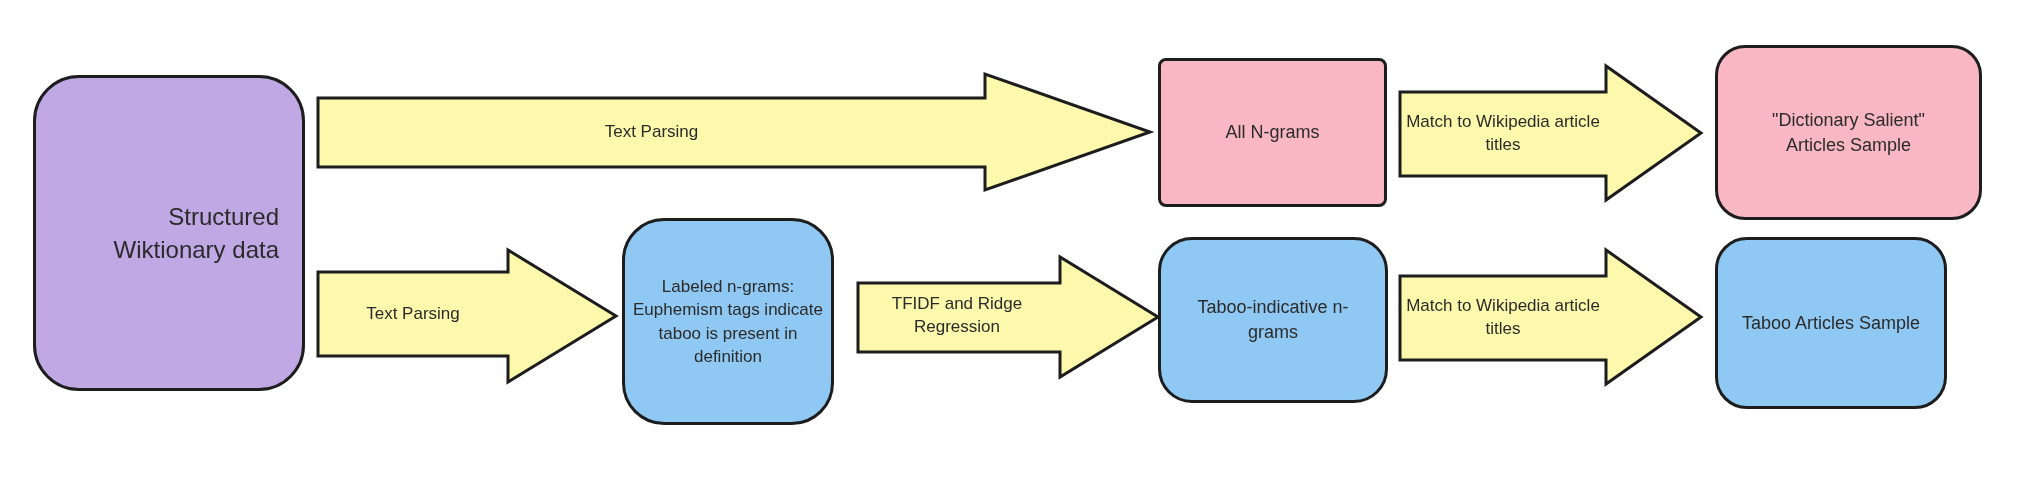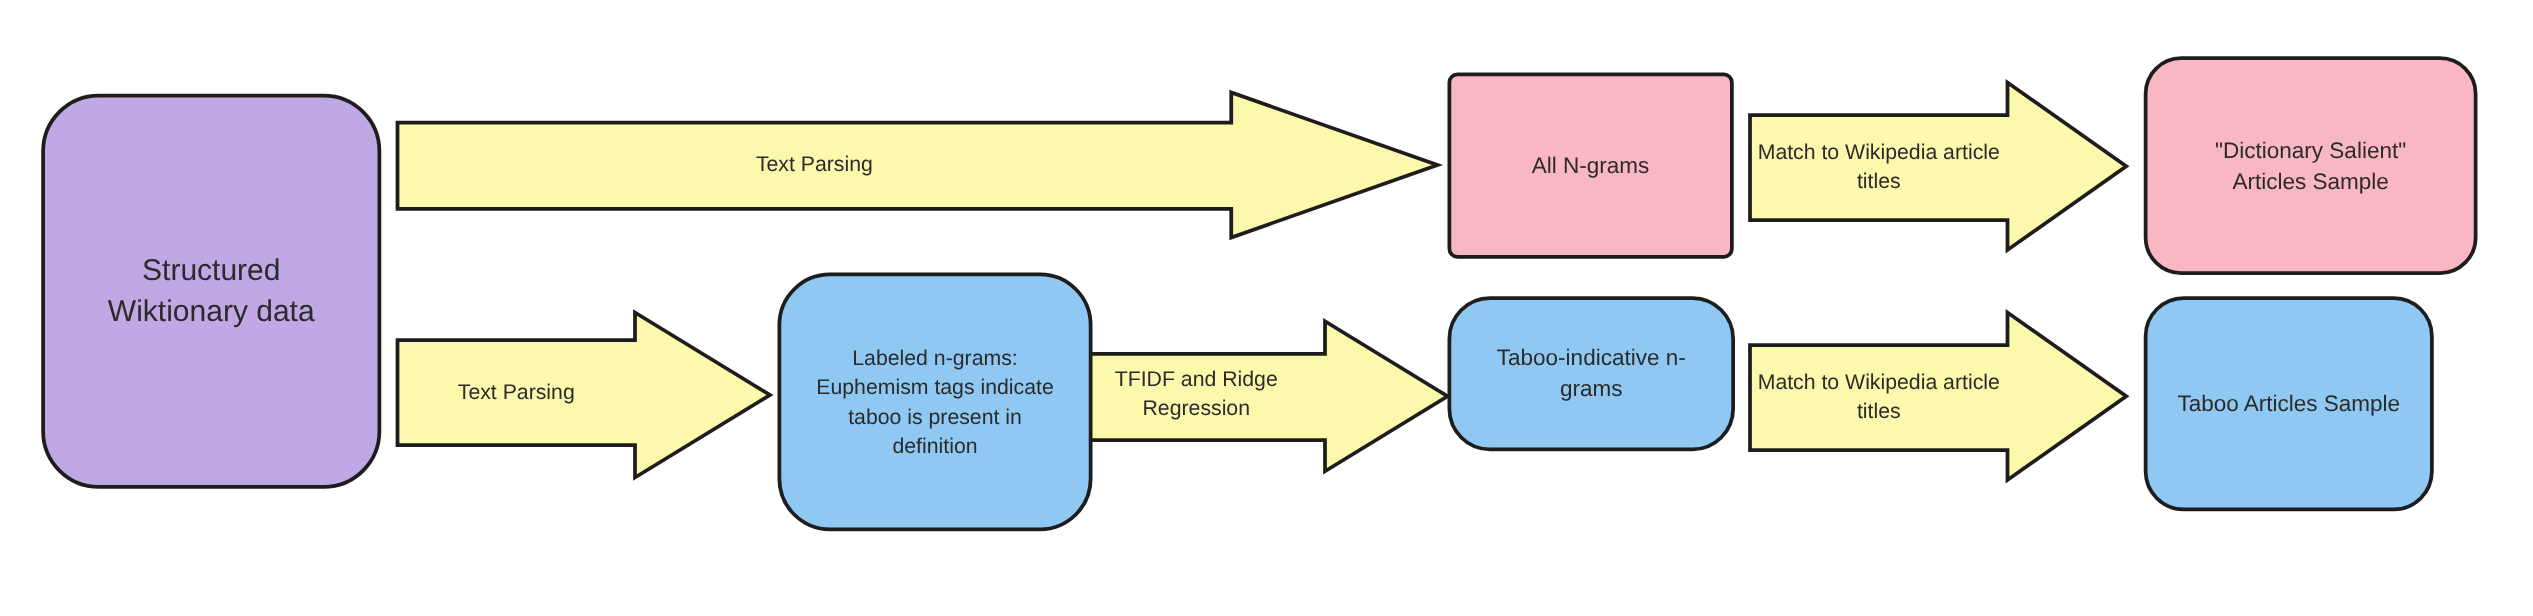--- a/index.html
+++ b/index.html
@@ -52,34 +52,34 @@
   .node-all-ngrams {
     left: 1158px; top: 58px; width: 229px; height: 149px;
     border-radius: 8px; font-size: 18px;
   }
   .node-dictionary-salient {
     left: 1715px; top: 45px; width: 267px; height: 175px;
     border-radius: 30px; font-size: 18px;
   }
   .node-dictionary-salient .node-label { max-width: 215px; }
   .node-labeled-ngrams {
-    left: 622px; top: 218px; width: 252px; height: 207px;
+    left: 622px; top: 218px; width: 212px; height: 207px;
     border-radius: 42px; font-size: 17px;
   }
   .node-labeled-ngrams .node-label { max-width: 196px; }
   .node-taboo-ngrams {
-    left: 1158px; top: 237px; width: 230px; height: 124px;
+    left: 1158px; top: 237px; width: 230px; height: 166px;
     border-radius: 34px; font-size: 18px;
   }
   .node-taboo-ngrams .node-label { max-width: 180px; }
   .node-taboo-articles {
     left: 1715px; top: 237px; width: 232px; height: 172px;
     border-radius: 32px; font-size: 18px;
   }
-  .node-source .node-label { max-width: 220px; }
+  .node-source .node-label { max-width: 220px; text-align: right; }
 
   .arrow-label {
     position: absolute;
     display: flex;
     align-items: center;
     justify-content: center;
     text-align: center;
     font-size: 17px;
     line-height: 1.35;
     pointer-events: none;

